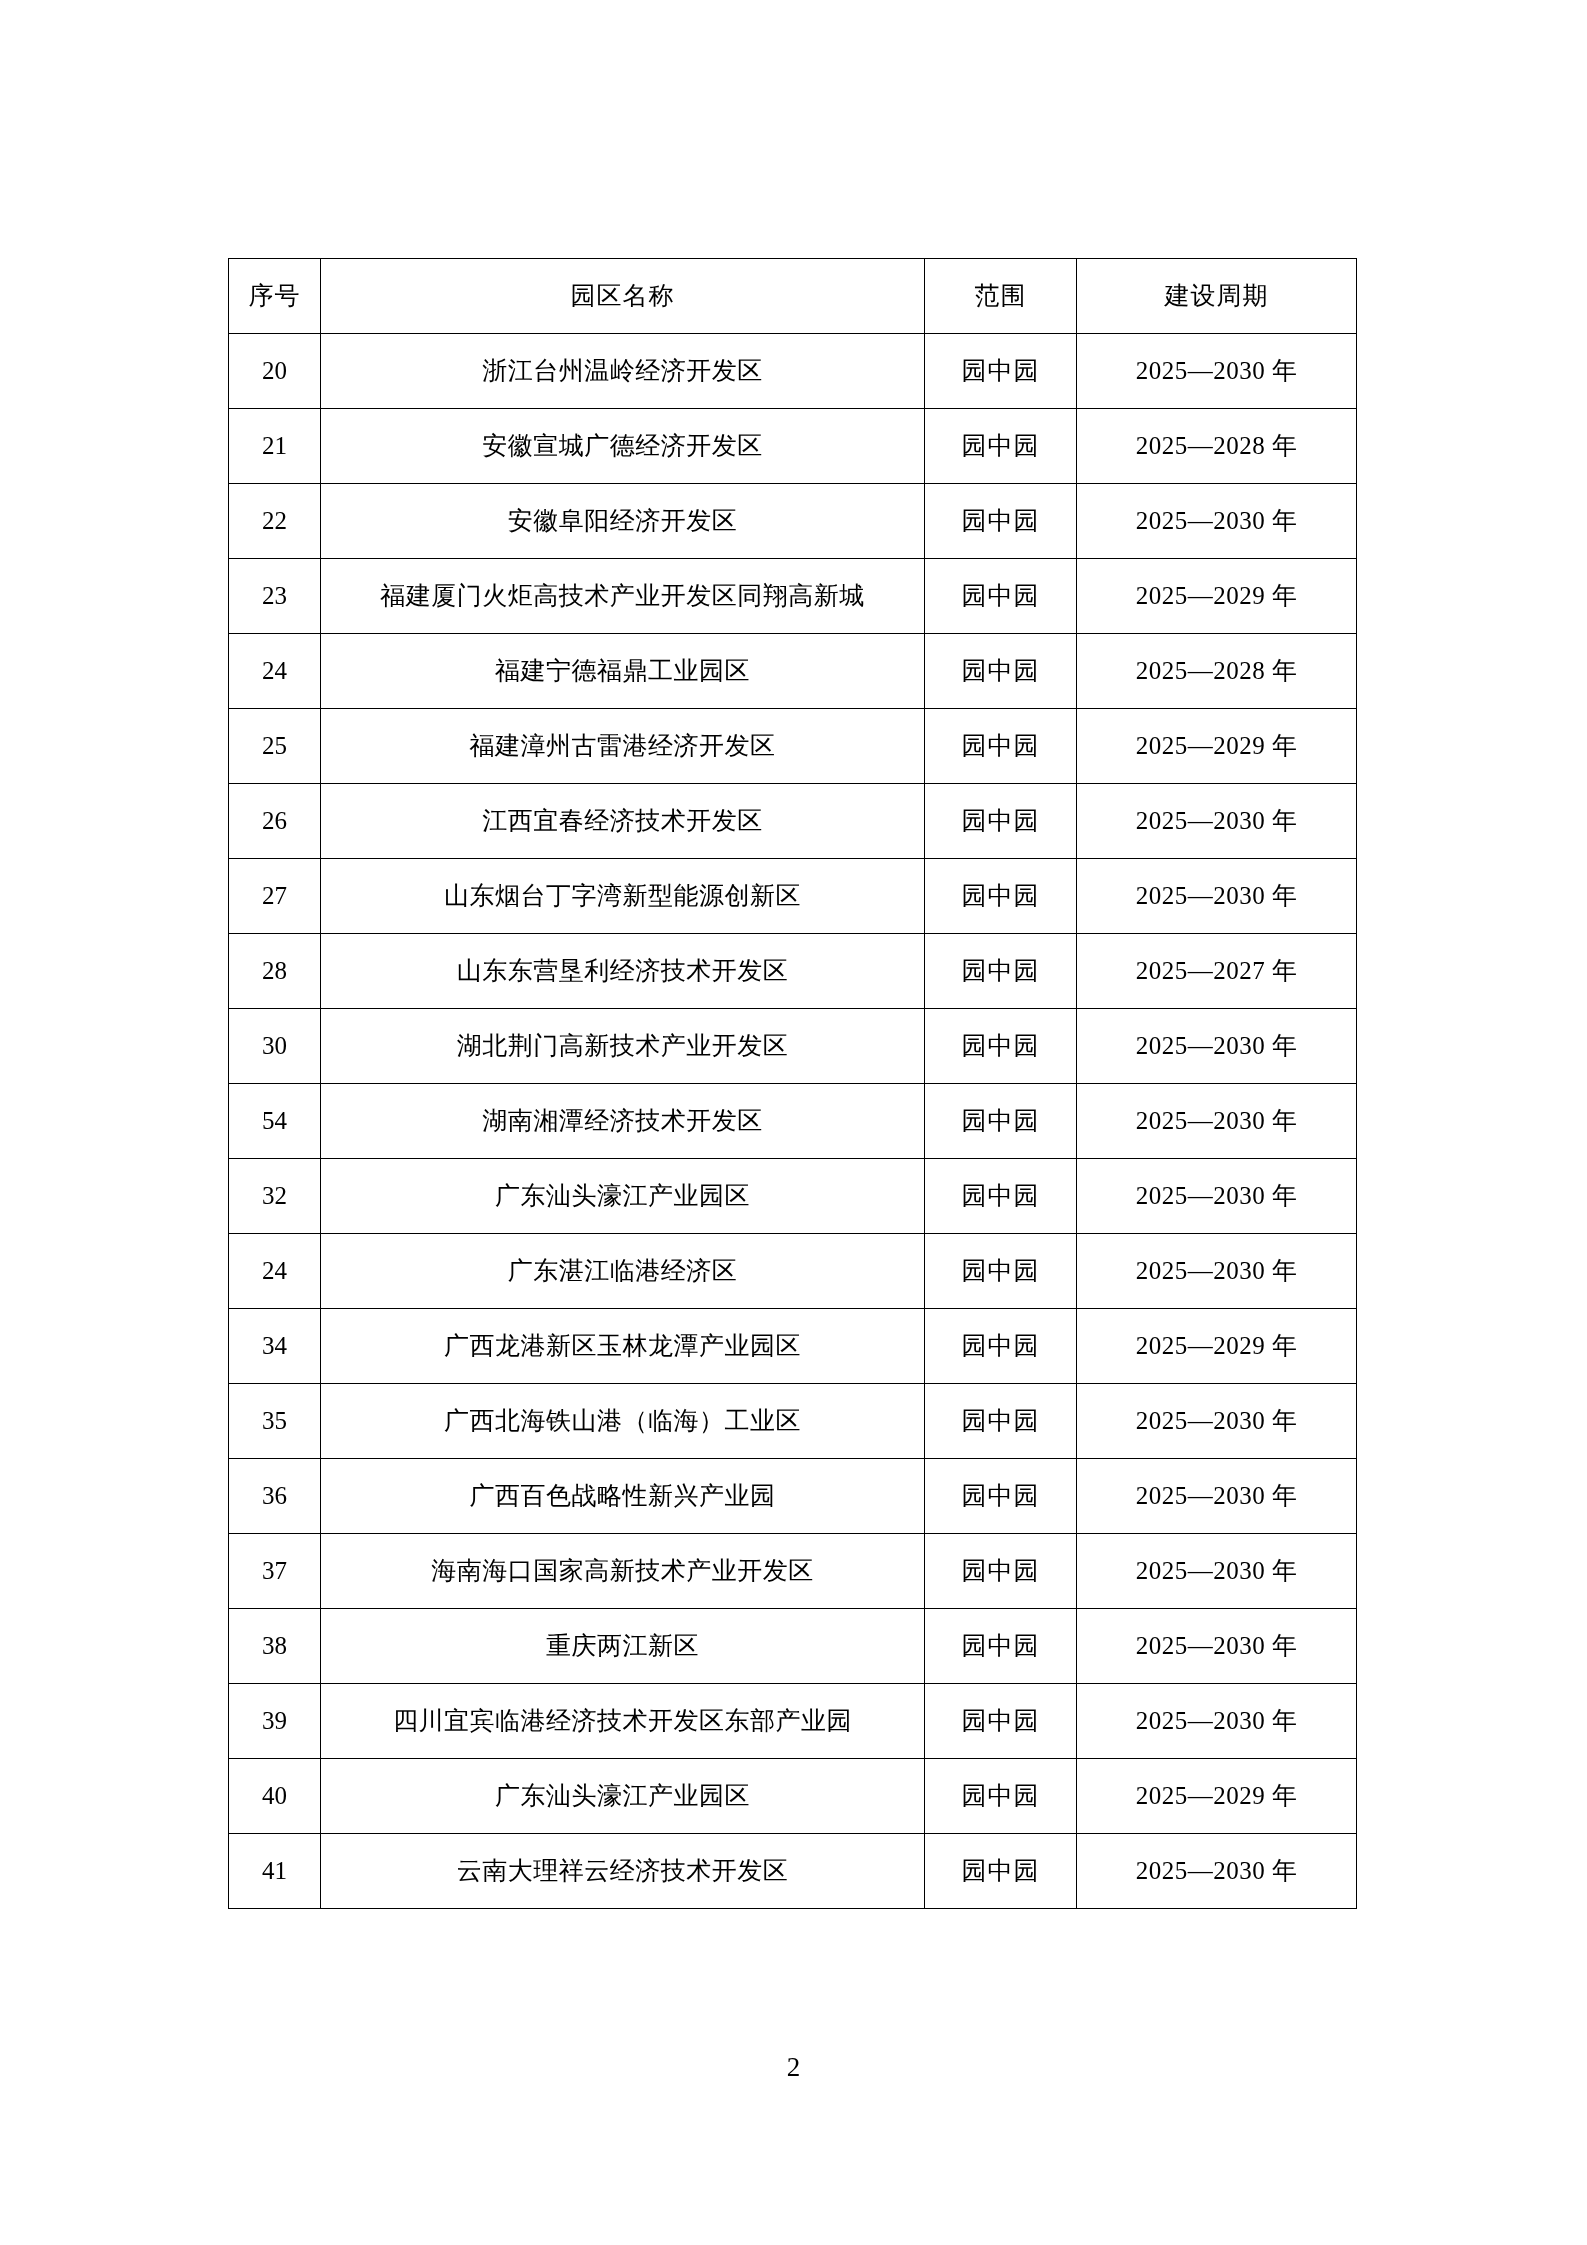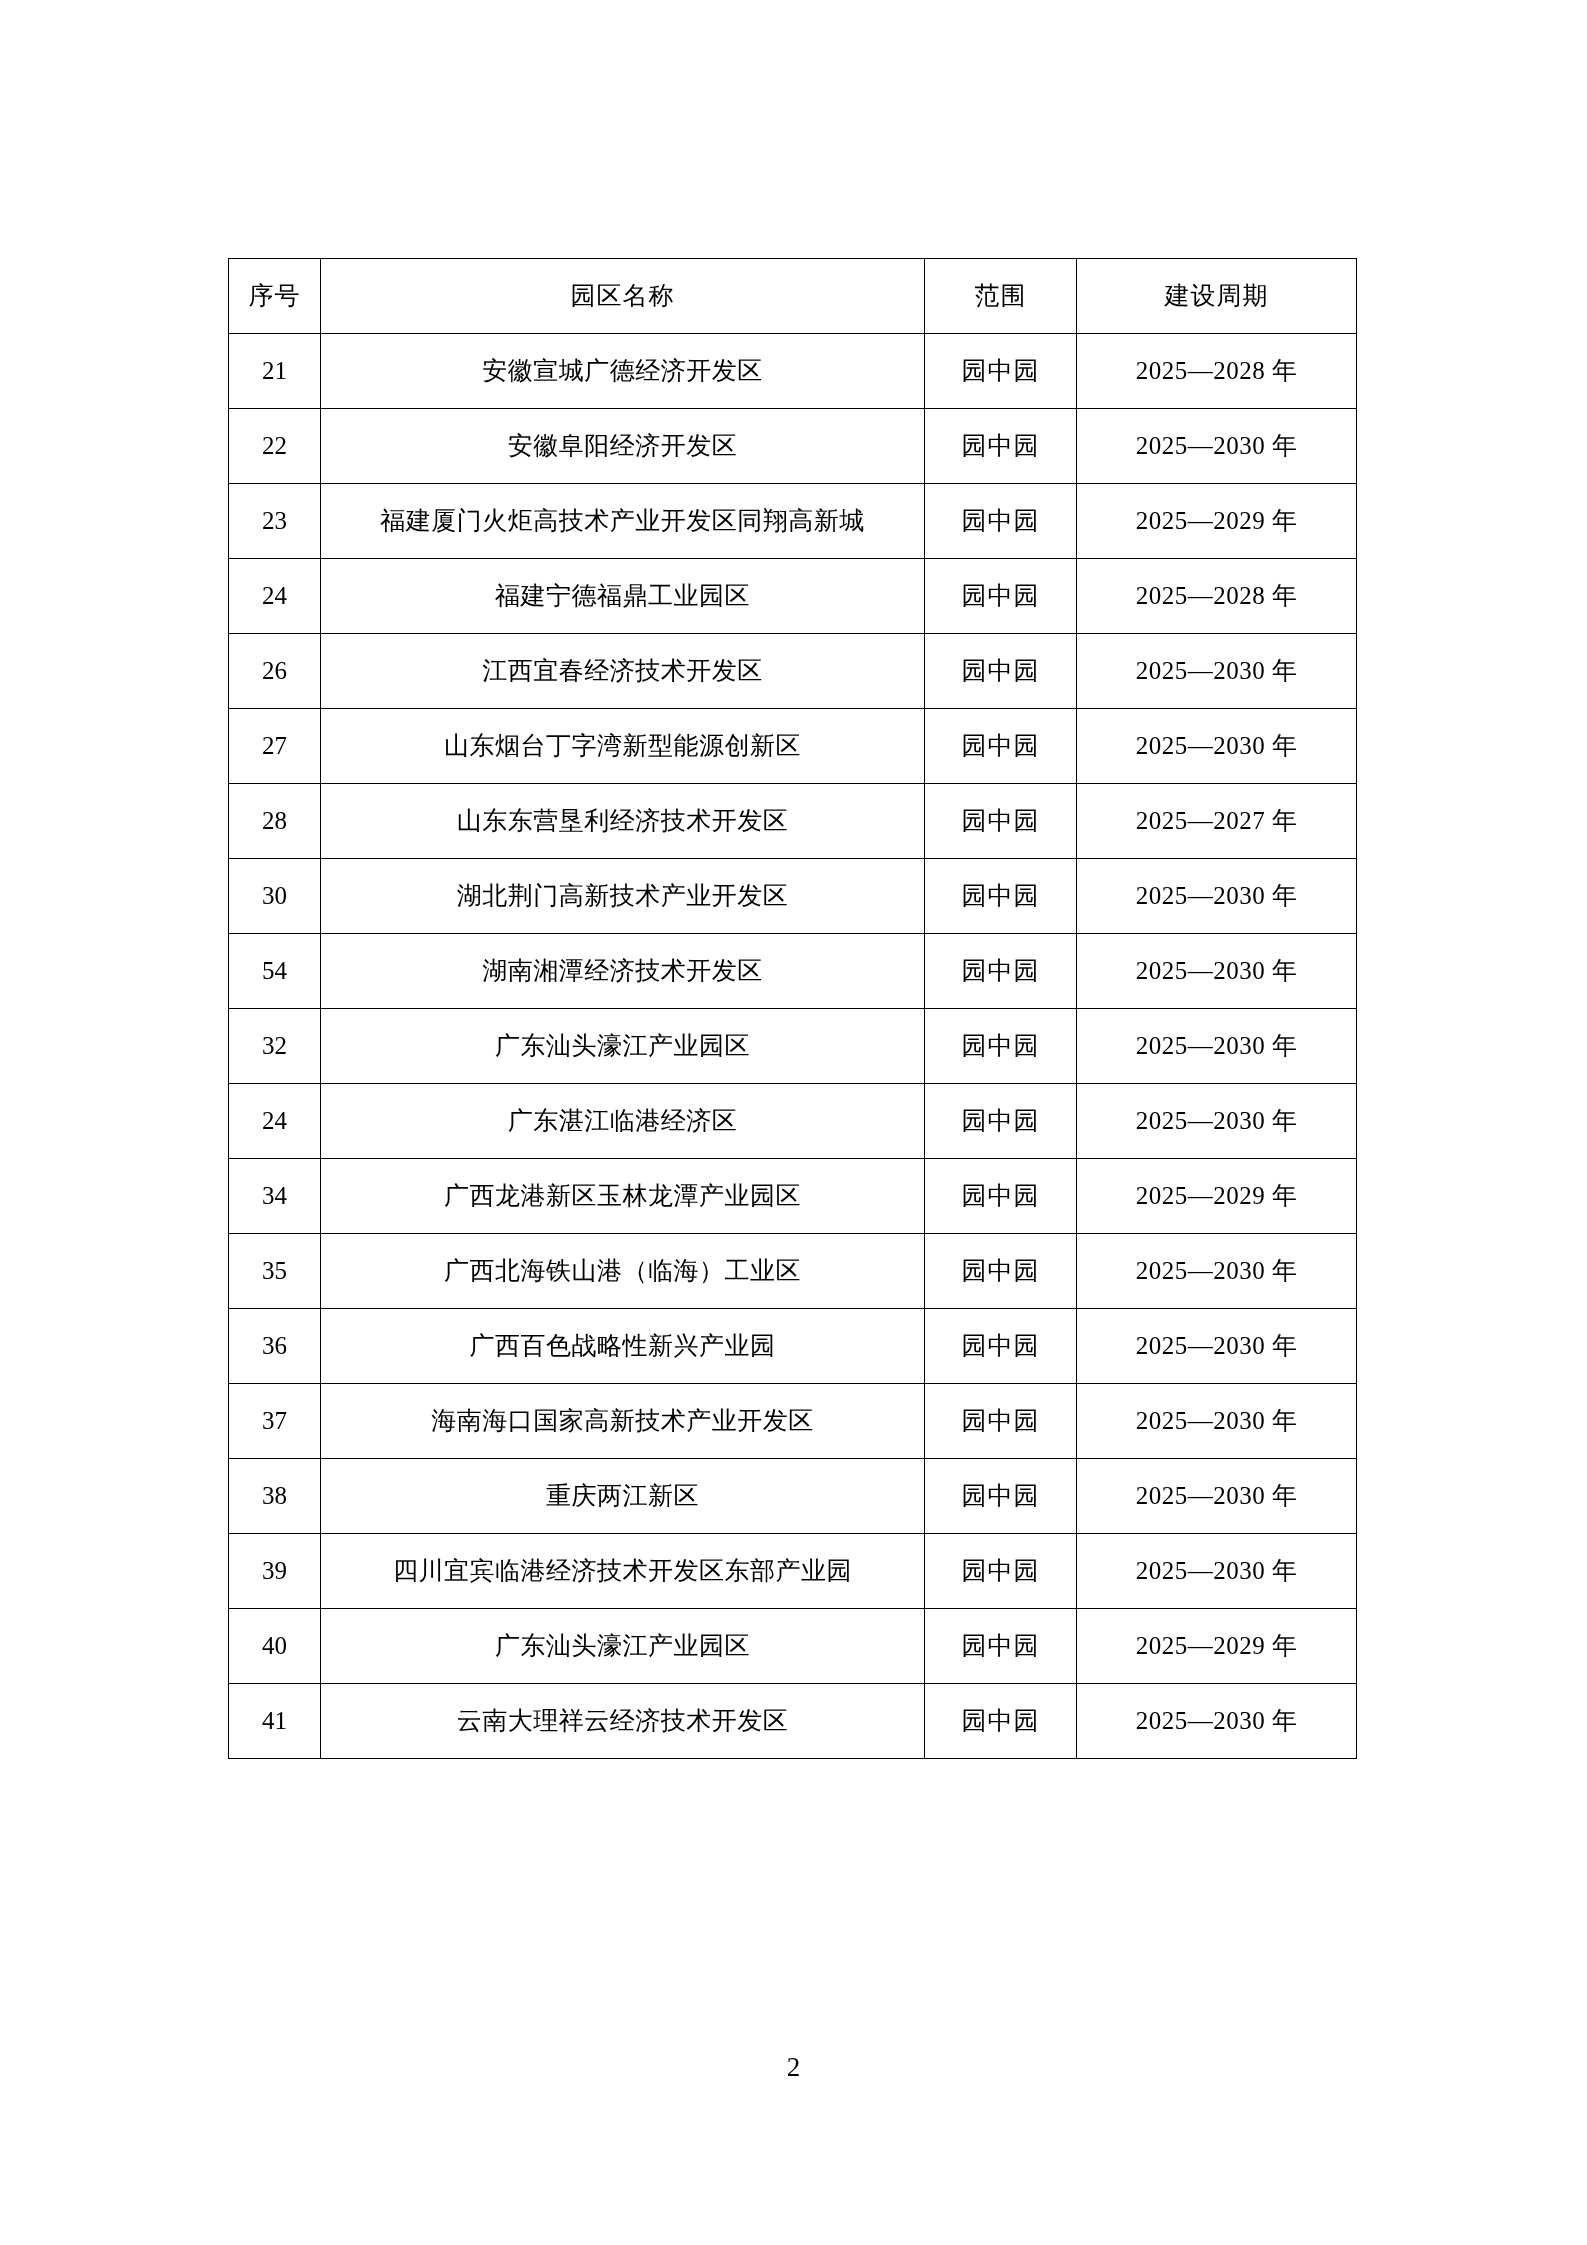--- a/index.html
+++ b/index.html
@@ -93,20 +93,26 @@
       <thead>
         <tr>
           <td>序号</td>
           <td>园区名称</td>
           <td>范围</td>
           <td>建设周期</td>
         </tr>
       </thead>
       <tbody>
         <tr>
+          <td class="cell-index">20</td>
+          <td class="cell-name">浙江台州温岭经济开发区</td>
+          <td class="cell-scope">园中园</td>
+          <td class="cell-cycle">2025—2030 年</td>
+        </tr>
+        <tr>
           <td class="cell-index">21</td>
           <td class="cell-name">安徽宣城广德经济开发区</td>
           <td class="cell-scope">园中园</td>
           <td class="cell-cycle">2025—2028 年</td>
         </tr>
         <tr>
           <td class="cell-index">22</td>
           <td class="cell-name">安徽阜阳经济开发区</td>
           <td class="cell-scope">园中园</td>
           <td class="cell-cycle">2025—2030 年</td>
@@ -115,20 +121,26 @@
           <td class="cell-index">23</td>
           <td class="cell-name">福建厦门火炬高技术产业开发区同翔高新城</td>
           <td class="cell-scope">园中园</td>
           <td class="cell-cycle">2025—2029 年</td>
         </tr>
         <tr>
           <td class="cell-index">24</td>
           <td class="cell-name">福建宁德福鼎工业园区</td>
           <td class="cell-scope">园中园</td>
           <td class="cell-cycle">2025—2028 年</td>
+        </tr>
+        <tr>
+          <td class="cell-index">25</td>
+          <td class="cell-name">福建漳州古雷港经济开发区</td>
+          <td class="cell-scope">园中园</td>
+          <td class="cell-cycle">2025—2029 年</td>
         </tr>
         <tr>
           <td class="cell-index">26</td>
           <td class="cell-name">江西宜春经济技术开发区</td>
           <td class="cell-scope">园中园</td>
           <td class="cell-cycle">2025—2030 年</td>
         </tr>
         <tr>
           <td class="cell-index">27</td>
           <td class="cell-name">山东烟台丁字湾新型能源创新区</td>

